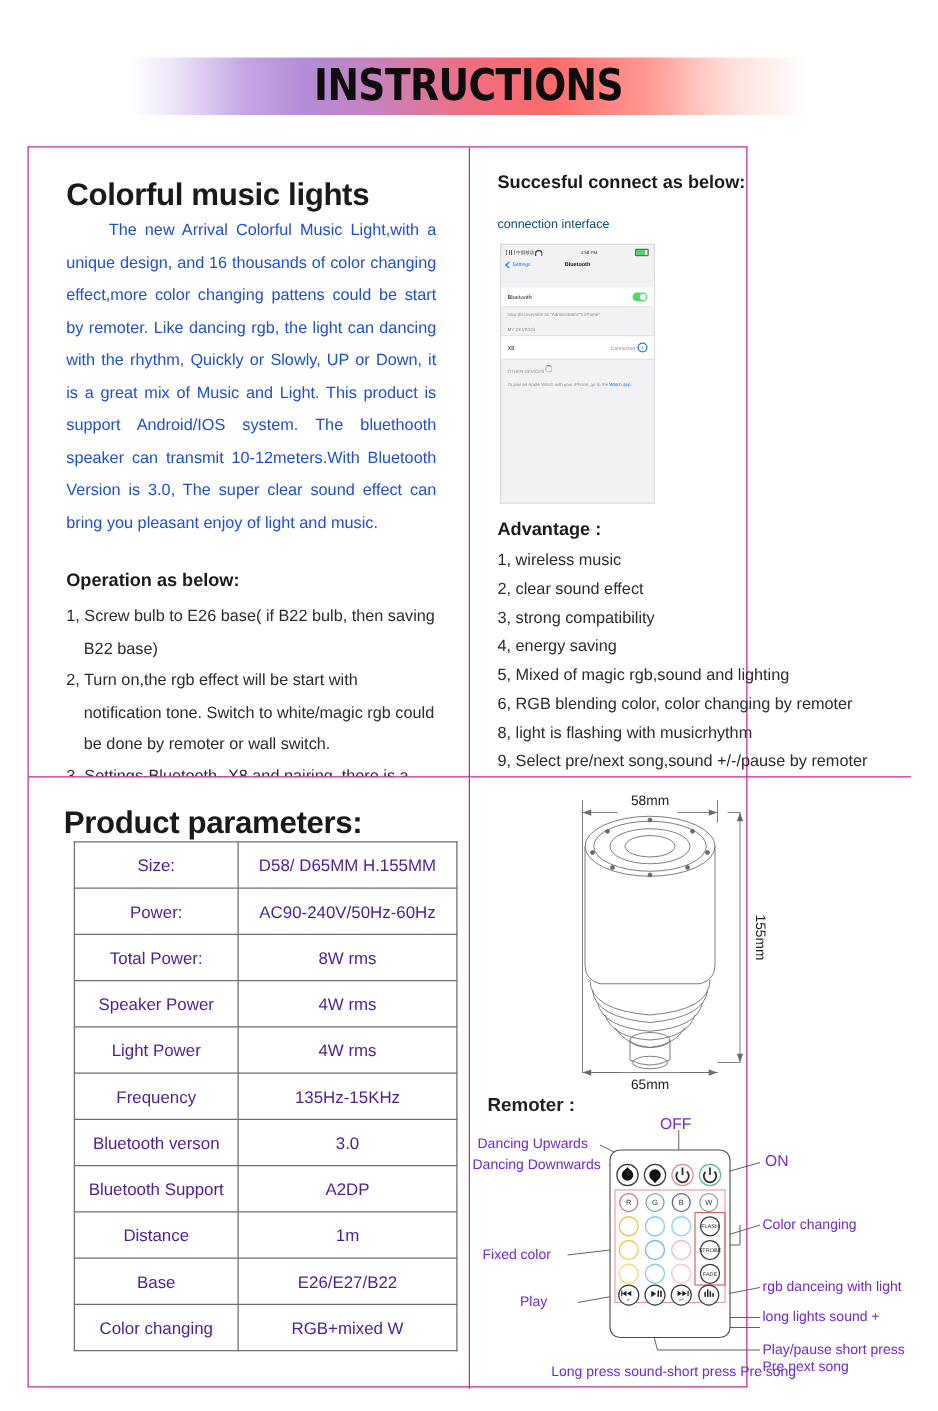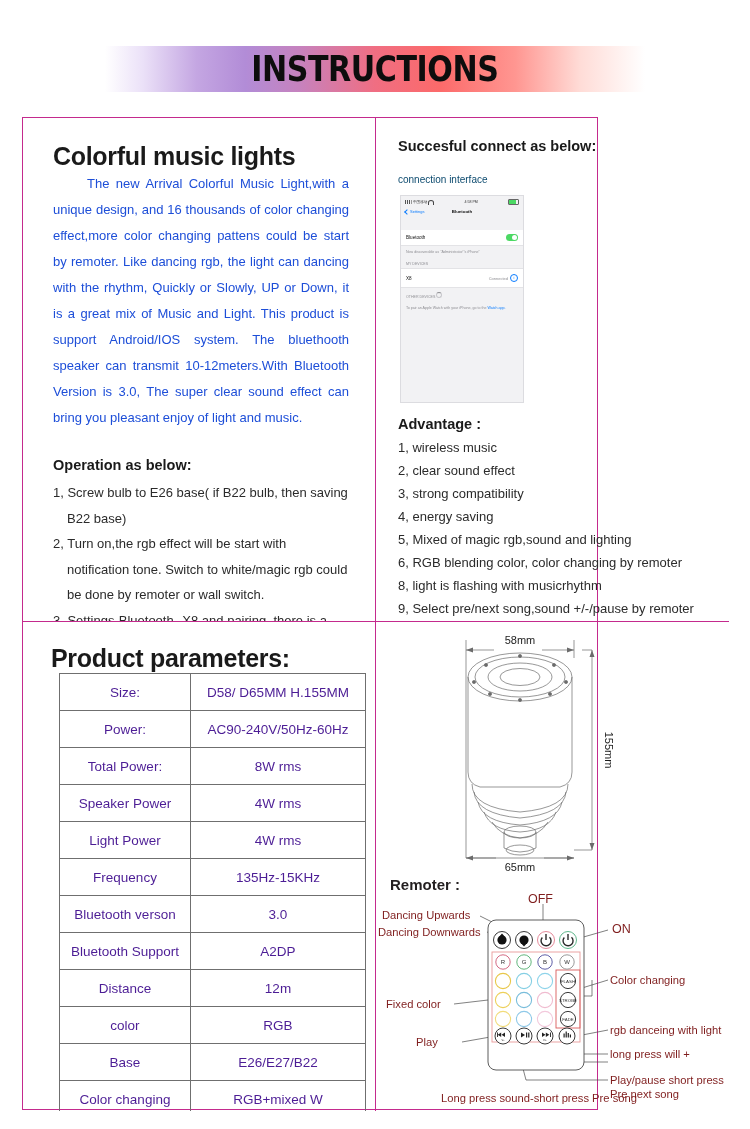--- a/index.html
+++ b/index.html
@@ -141,21 +141,21 @@
   }
   table.params td.k{width:128px;}
   table.params td.v{width:172px;}
 
   
   .br-inner{position:relative;width:100%;height:100%;}
   .dim-wrap{position:absolute;left:48px;top:10px;width:250px;height:242px;}
   .remoter-h{position:absolute;left:14px;top:254px;font-size:15px;font-weight:bold;}
   .remote-wrap{position:absolute;left:0;top:270px;width:353px;height:215px;}
   .lbl{
-    position:absolute;font-size:11.2px;color:#7f1d1d;white-space:nowrap;line-height:14px;
+    position:absolute;font-size:11.2px;color:#6d28d9;white-space:nowrap;line-height:14px;
   }
   svg{display:block;}
 </style>
 </head>
 <body>
 
 <div class="page">
 
   <div class="banner-wrap">
     <div class="banner">
@@ -276,25 +276,21 @@
               <tr>
                 <td class="k">Bluetooth verson</td>
                 <td class="v">3.0</td>
               </tr>
               <tr>
                 <td class="k">Bluetooth Support</td>
                 <td class="v">A2DP</td>
               </tr>
               <tr>
                 <td class="k">Distance</td>
-                <td class="v">12m</td>
-              </tr>
-              <tr>
-                <td class="k">color</td>
-                <td class="v">RGB</td>
+                <td class="v">1m</td>
               </tr>
               <tr>
                 <td class="k">Base</td>
                 <td class="v">E26/E27/B22</td>
               </tr>
               <tr>
                 <td class="k">Color changing</td>
                 <td class="v">RGB+mixed W</td>
               </tr>
             </tbody>
@@ -477,21 +473,21 @@
           </svg>
 
           <div class="lbl" style="left:6px;  top:16px;">Dancing Upwards</div>
           <div class="lbl" style="left:2px;  top:33px;">Dancing Downwards</div>
           <div class="lbl" style="left:152px;top:0px;  font-size:12.5px;">OFF</div>
           <div class="lbl" style="left:236px;top:30px; font-size:12.5px;">ON</div>
           <div class="lbl" style="left:10px; top:105px;">Fixed color</div>
           <div class="lbl" style="left:234px;top:81px;">Color changing</div>
           <div class="lbl" style="left:40px; top:143px;">Play</div>
           <div class="lbl" style="left:234px;top:131px;">rgb danceing with light</div>
-          <div class="lbl" style="left:234px;top:155px;">long press will +</div>
+          <div class="lbl" style="left:234px;top:155px;">long lights sound +</div>
           <div class="lbl" style="left:234px;top:181px;">Play/pause short press</div>
           <div class="lbl" style="left:234px;top:195px;">Pre next song</div>
           <div class="lbl" style="left:65px; top:199px;">Long press sound-short press Pre song</div>
         </div>
 
       </div>
     </div>
 
   </div>
 </div>

